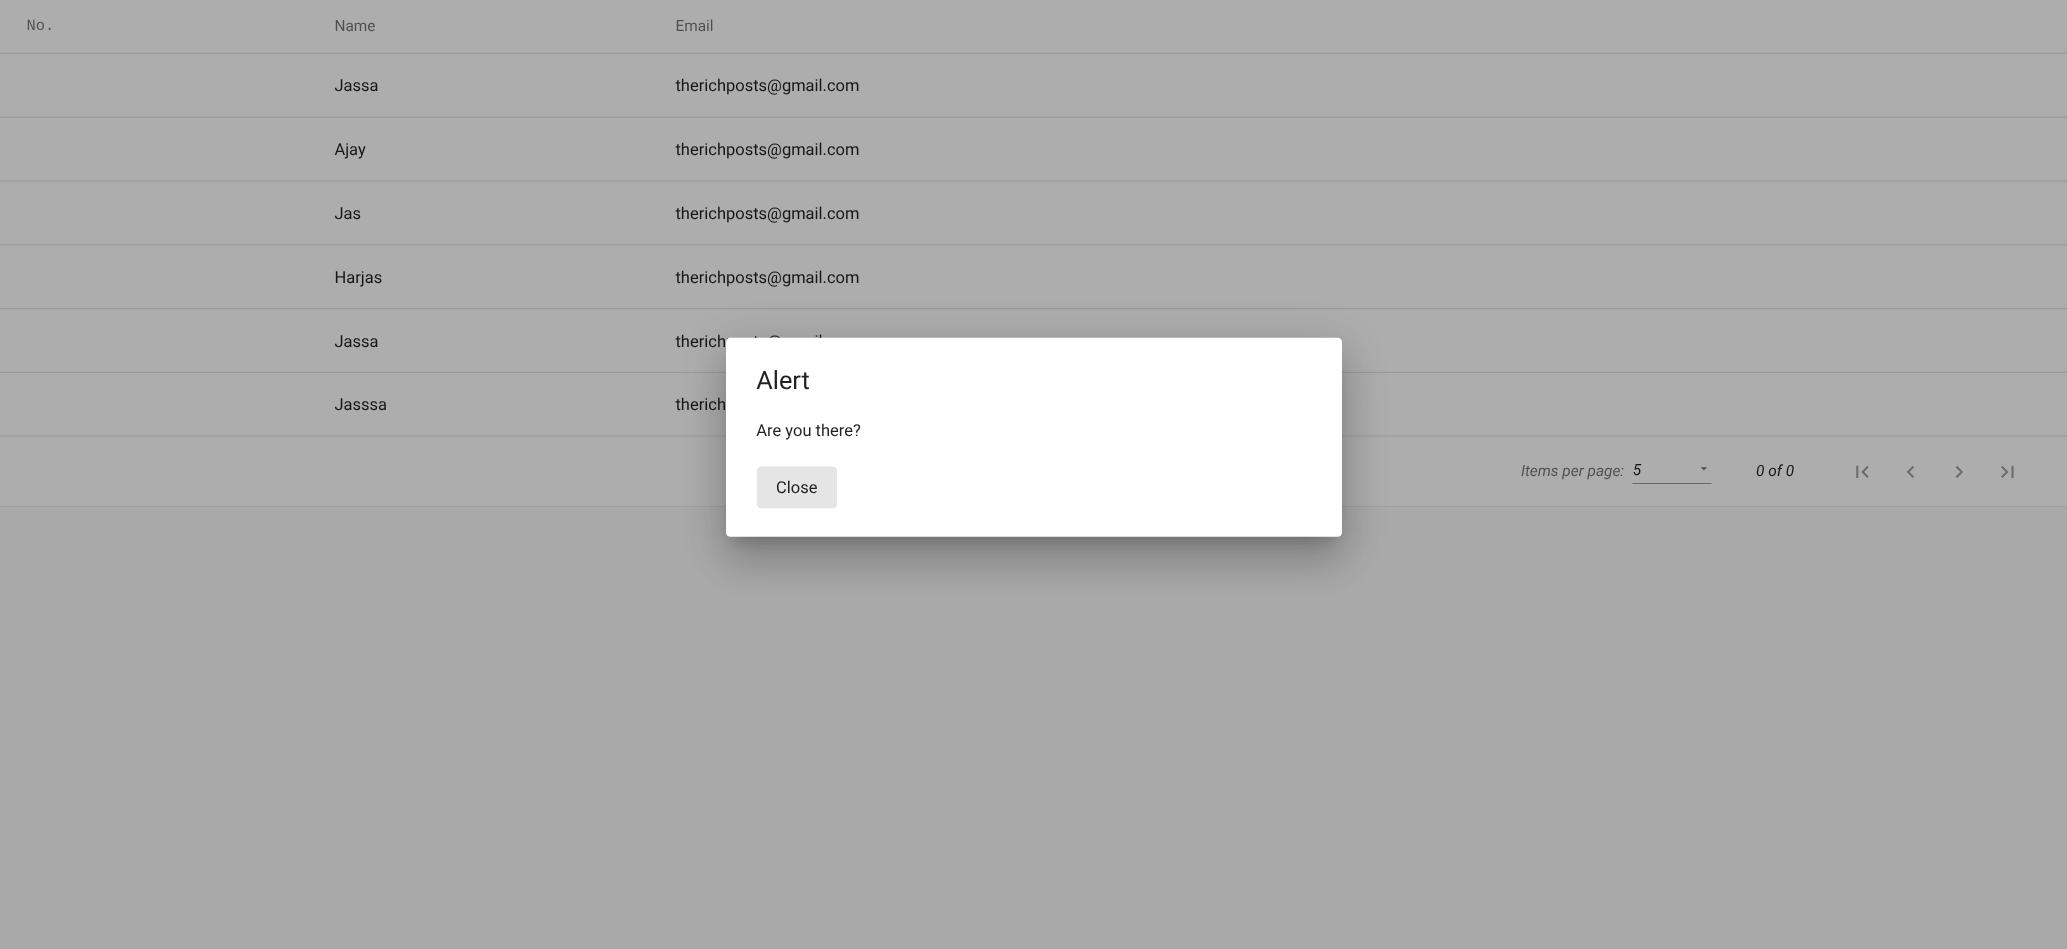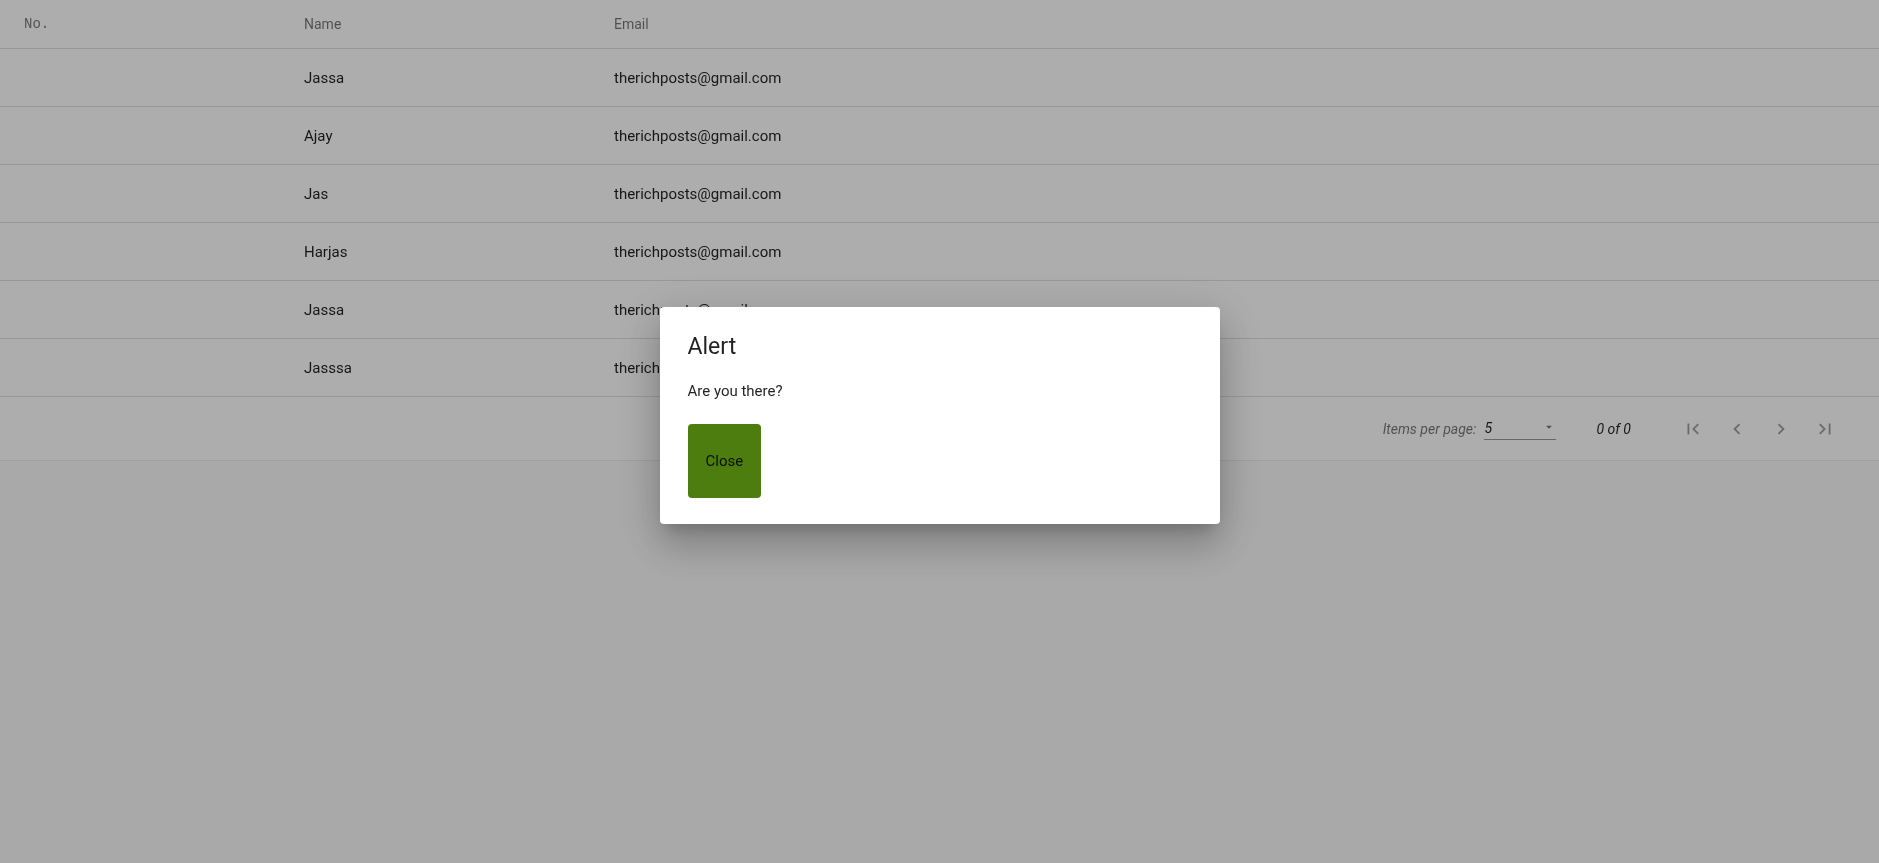--- a/index.html
+++ b/index.html
@@ -118,24 +118,24 @@
       color: rgba(0,0,0,0.87);
       margin-bottom: 22px;
     }
     .dialog-msg {
       font-size: 15px;
       color: rgba(0,0,0,0.87);
       margin-bottom: 24px;
     }
     .dialog-close-btn {
       display: inline-block;
-      background: #4d7c0f;
+      background: #e5e5e5;
       border: none;
       border-radius: 4px;
-      padding: 28px 18px;
+      padding: 10px 18px;
       font-size: 15px;
       color: rgba(0,0,0,0.87);
       cursor: pointer;
       font-family: inherit;
     }
   </style>
 </head>
 <body>
 
 <div class="page">

